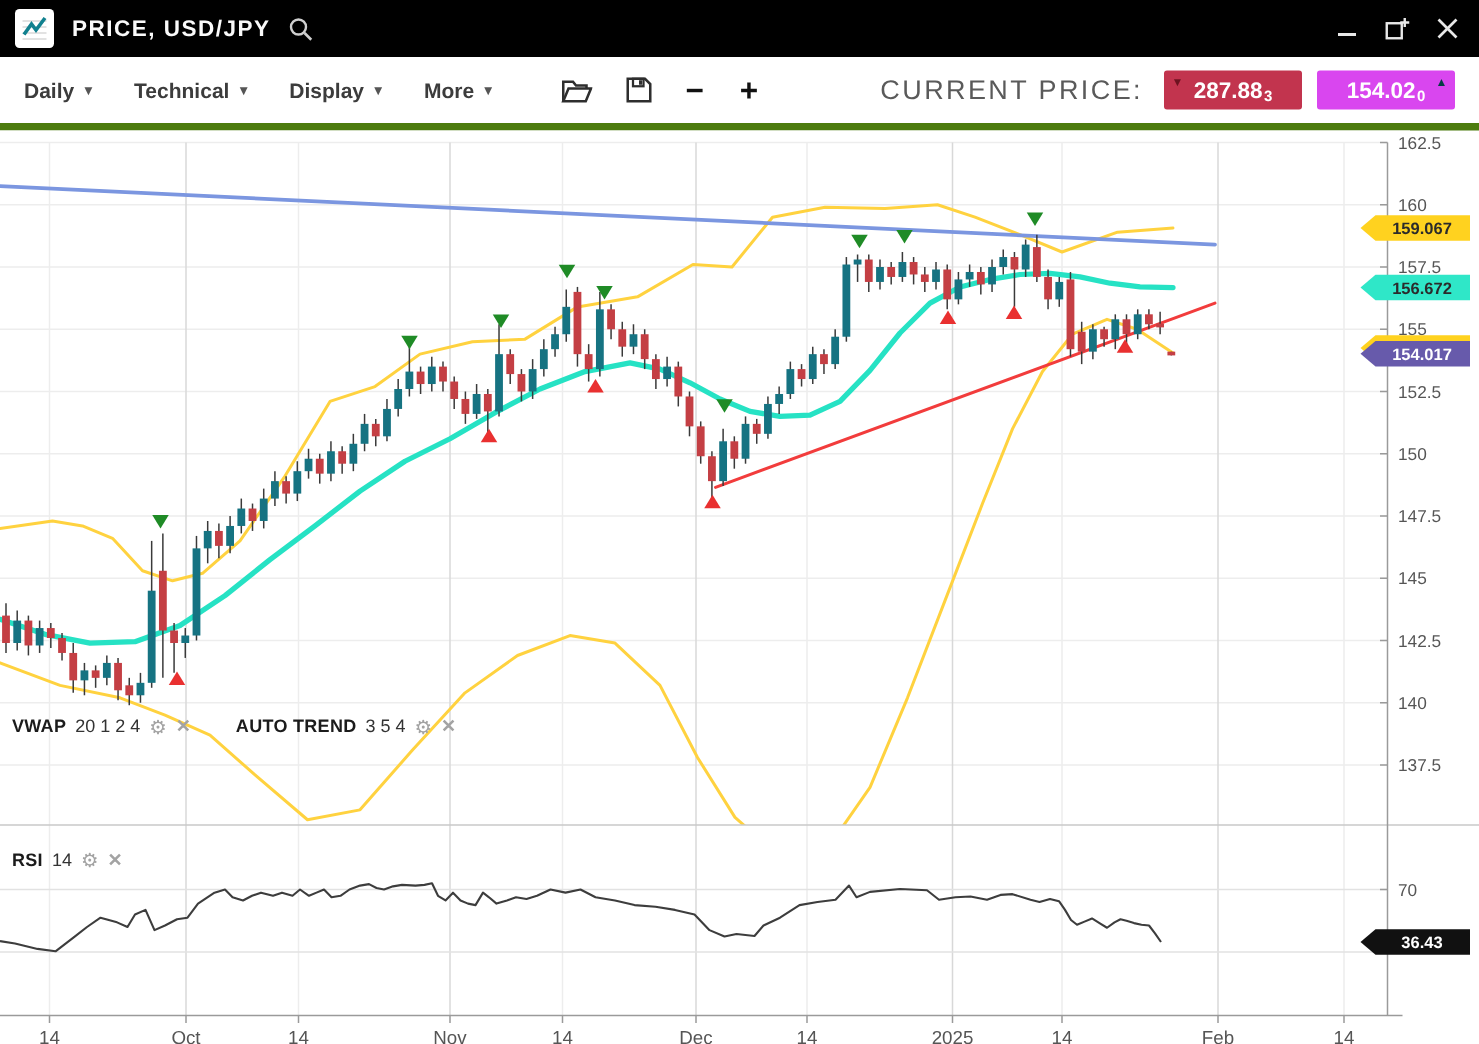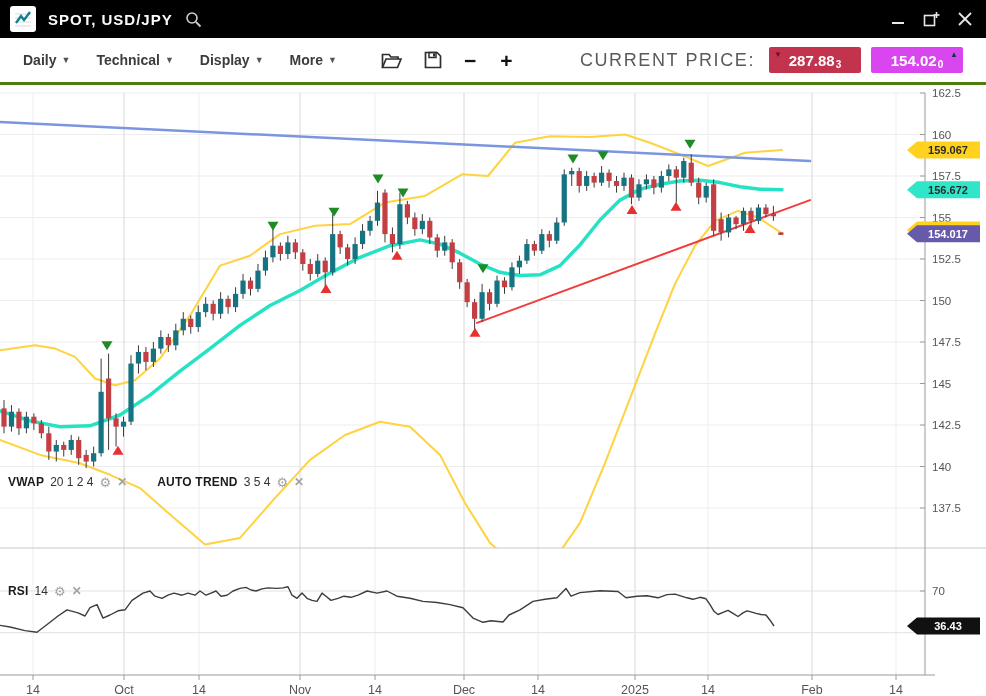--- a/index.html
+++ b/index.html
@@ -6,21 +6,21 @@
   body{width:986px;height:696px;position:relative;font-family:"Liberation Sans",sans-serif;-webkit-font-smoothing:antialiased;}
   .app{width:986px;height:696px;background:#fff;overflow:hidden;position:relative;}
   
   .titlebar{height:38px;background:#000;display:flex;align-items:center;padding:0 10px;color:#fff;}
   .logo{width:26px;height:26px;background:#fff;border-radius:3px;margin-right:12px;display:flex;align-items:center;justify-content:center;}
   .title{font-size:15px;font-weight:bold;letter-spacing:1px;color:#fafafa;}
   .search{margin-left:12px;display:flex;align-items:center;cursor:pointer;}
   .win-controls{margin-left:auto;display:flex;align-items:center;gap:18px;padding-right:4px;}
   .win-btn{color:#e8e8e8;font-size:15px;line-height:1;cursor:pointer;display:flex;align-items:center;}
   
-  .toolbar{height:44px;background:#fff;border-bottom:3px solid #4d7c0f;display:flex;align-items:center;padding:0 23px;}
+  .toolbar{height:44px;background:#fff;border-bottom:5px solid #4d7c0f;display:flex;align-items:center;padding:0 16px;}
   .menu{font-size:14px;font-weight:bold;color:#3c3c3c;margin-right:26px;cursor:pointer;display:flex;align-items:center;gap:5px;}
   .menu .caret{font-size:9px;color:#555;}
   .tb-icon{margin-right:22px;cursor:pointer;display:flex;align-items:center;color:#2e2e2e;}
   .tb-glyph{font-size:21px;font-weight:bold;color:#111;margin-right:24px;cursor:pointer;line-height:1;}
   .price-area{margin-left:auto;display:flex;align-items:center;}
   .cp-label{font-size:18px;color:#5a5a5a;letter-spacing:1.6px;margin-right:14px;}
   .badge{width:92px;height:26px;border-radius:2px;color:#fff;font-size:15px;font-weight:bold;display:flex;align-items:center;justify-content:center;cursor:pointer;position:relative;}
   .badge .pip{font-size:10px;align-self:flex-end;margin-bottom:3px;margin-left:1px;}
   .badge.bid{margin-right:10px;}
   .badge .mini-arrow{font-size:8px;position:absolute;top:3px;}
@@ -43,21 +43,21 @@
     <div class="logo">
       <svg width="20" height="20" viewBox="0 0 20 20">
         <rect x="0" y="0" width="20" height="20" fill="#fff"></rect>
         <line x1="2" y1="5" x2="18" y2="5" stroke="#d9d9d9" stroke-width="1"></line>
         <line x1="2" y1="9" x2="18" y2="9" stroke="#d9d9d9" stroke-width="1"></line>
         <line x1="2" y1="13" x2="18" y2="13" stroke="#d9d9d9" stroke-width="1"></line>
         <line x1="2" y1="17" x2="18" y2="17" stroke="#d9d9d9" stroke-width="1"></line>
         <polyline points="3,14 8,7 11,11 17,3" fill="none" stroke="#11818f" stroke-width="2.4"></polyline>
       </svg>
     </div>
-    <span class="title">SPOT, USD/JPY</span>
+    <span class="title">PRICE, USD/JPY</span>
     <span class="search">
       <svg width="17" height="17" viewBox="0 0 17 17">
         <circle cx="7" cy="7" r="5" fill="none" stroke="#cfcfcf" stroke-width="1.6"></circle>
         <line x1="11" y1="11" x2="15.5" y2="15.5" stroke="#cfcfcf" stroke-width="1.8"></line>
       </svg>
     </span>
     <div class="win-controls">
       <span class="win-btn">
         <svg width="14" height="14" viewBox="0 0 14 14">
             <line x1="1" y1="11" x2="13" y2="11" stroke="#e8e8e8" stroke-width="2"></line>
@@ -477,20 +477,20 @@
       <span>20 1 2 4</span>
       <span class="gear">⚙</span>
       <span class="close-x">✕</span>
       <span style="width:18px;"></span>
       <b>AUTO TREND</b>
       <span>3 5 4</span>
       <span class="gear">⚙</span>
       <span class="close-x">✕</span>
     </div>
 
-    <div class="legend" style="left:8px;top:479px;margin-top:20px;">
+    <div class="legend" style="left:8px;top:479px;">
       <b>RSI</b>
       <span>14</span>
       <span class="gear">⚙</span>
       <span class="close-x">✕</span>
     </div>
   </div>
 </div>
 
 </body></html>

